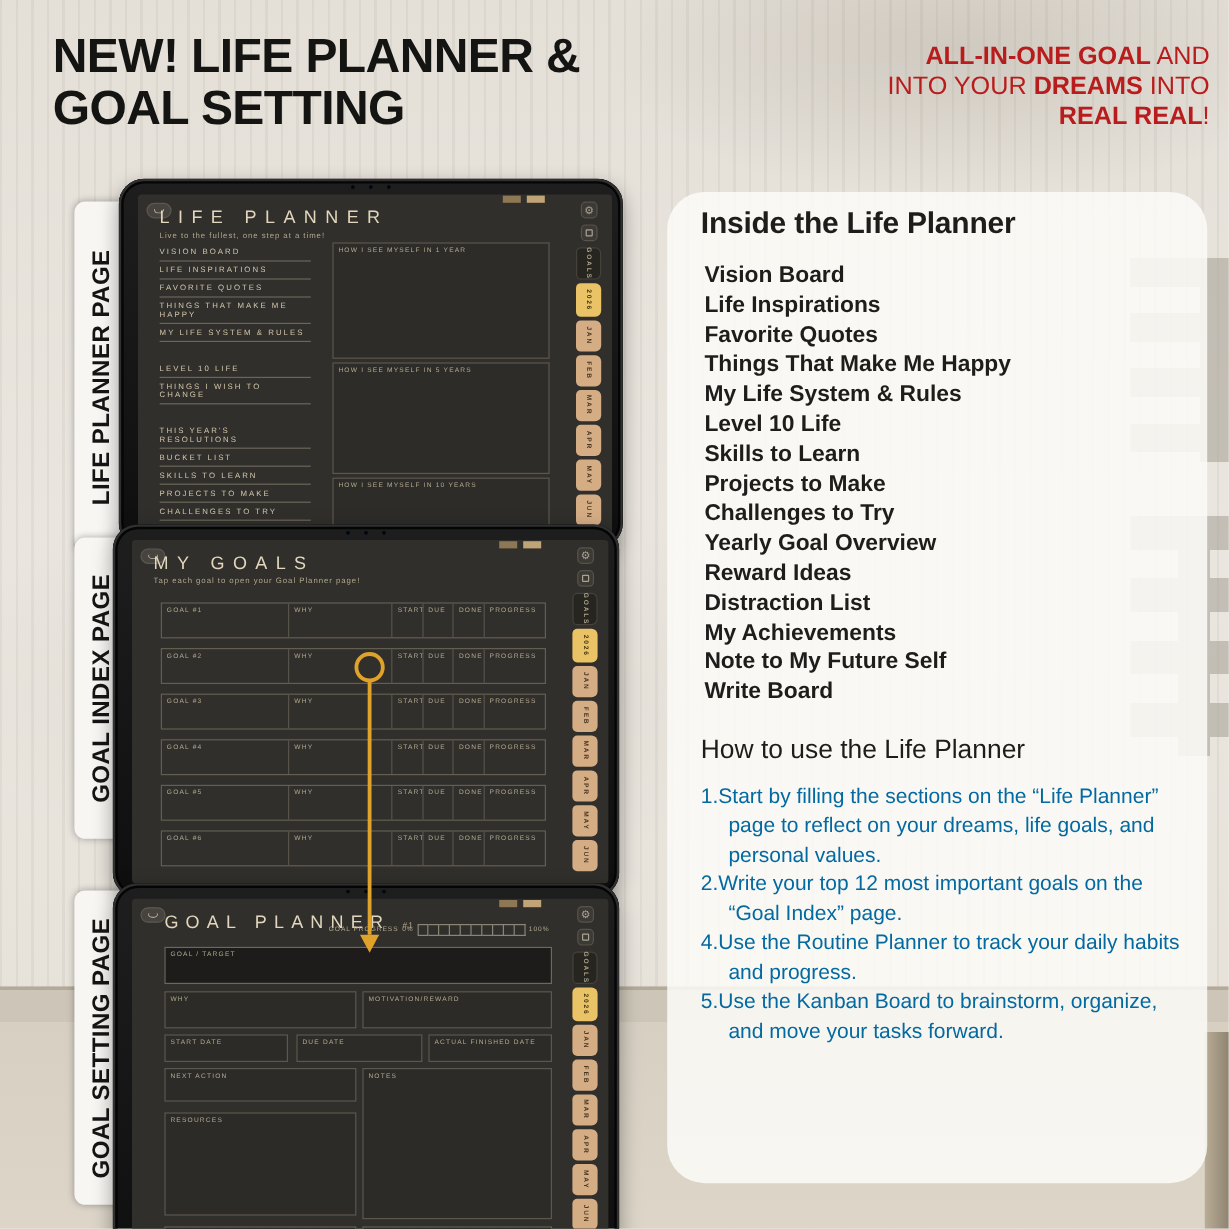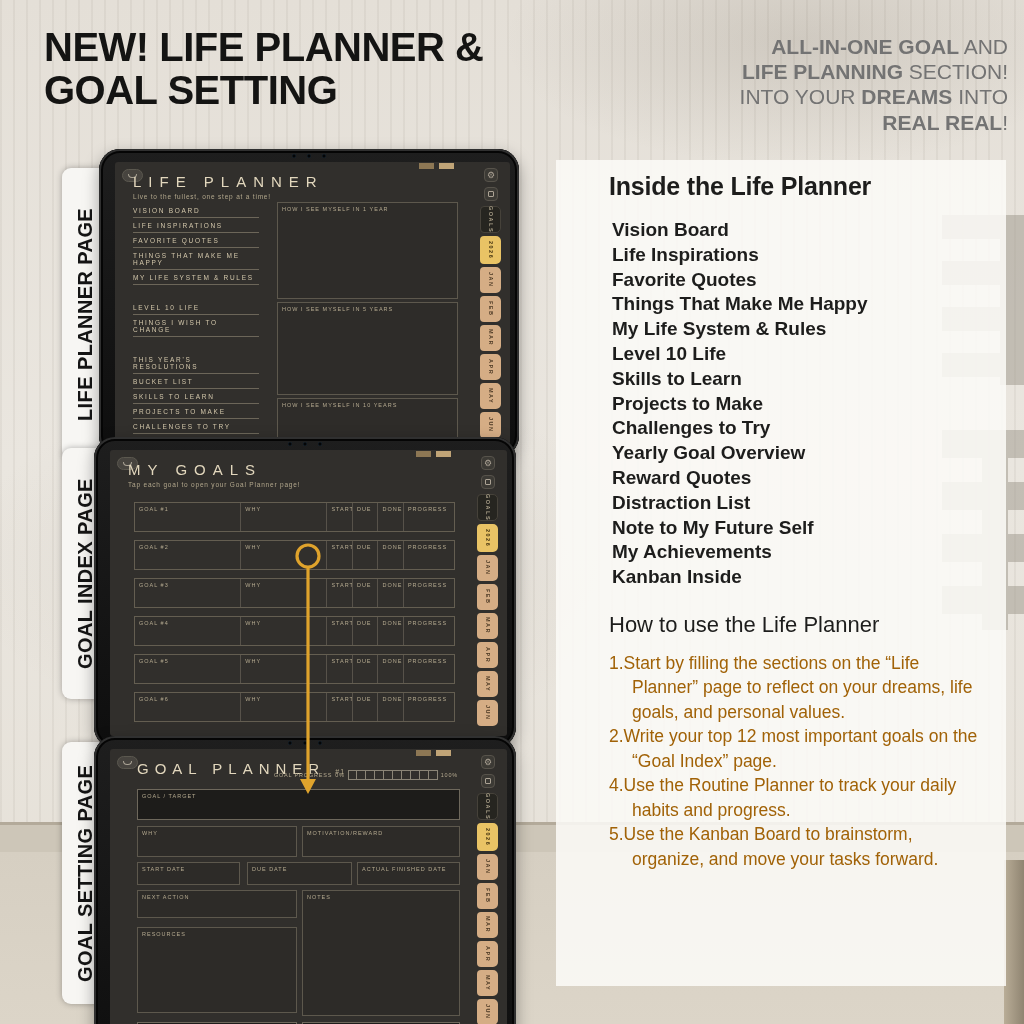--- a/index.html
+++ b/index.html
@@ -23,21 +23,21 @@
                linear-gradient(90deg, transparent 0 58px, #9d978b 58px 86px, transparent 86px); }
   .wm2 { top:430px; height:200px; position:absolute;
     background:repeating-linear-gradient(180deg,#9d978b 0 28px, transparent 28px 52px),
                linear-gradient(90deg, transparent 0 40px, #9d978b 40px 66px, transparent 66px 96px, #9d978b 96px 122px, transparent 122px); }
   .wm1,.wm2 { left:942px; width:160px; }
 
   
   .headline { position:absolute; left:44px; top:26px; z-index:2; font-weight:bold;
     font-size:40px; line-height:1.07; letter-spacing:-0.5px; color:#141413; }
   .tagline { position:absolute; right:16px; top:34px; z-index:2; text-align:right;
-    font-size:21px; line-height:1.2; color:#737373; }
+    font-size:21px; line-height:1.2; color:#b91c1c; }
   .tagline b { font-weight:bold; }
 
   
   .side-label { position:absolute; left:62px; width:47px; background:#f7f6f3; border-radius:9px;
     box-shadow:0 0 6px rgba(0,0,0,0.3); z-index:2; display:flex; align-items:center; justify-content:center;
     writing-mode:vertical-rl; transform:rotate(180deg); font-weight:bold; font-size:20px;
     letter-spacing:0.4px; color:#151515; white-space:nowrap; }
   #label1 { top:168px; height:292px; }
   #label2 { top:448px; height:251px; }
   #label3 { top:742px; height:262px; }
@@ -107,27 +107,27 @@
   .f-dd   { left:110px; top:113px; width:105px; height:23px; }
   .f-ad   { left:220px; top:113px; width:103px; height:23px; }
   .f-na   { left:0; top:141px; width:160px; height:28px; }
   .f-no   { left:165px; top:141px; width:158px; height:126px; }
   .f-re   { left:0; top:178px; width:160px; height:86px; }
   .f-x1   { left:0; top:273px; width:160px; height:50px; }
   .f-x2   { left:165px; top:273px; width:158px; height:50px; }
 
   
   .panel { position:absolute; left:556px; top:160px; width:450px; height:826px;
-    background:rgba(251,250,247,0.87); z-index:3; padding:12px 20px 0 53px; color:#1d1d1c; }
+    background:rgba(251,250,247,0.87); z-index:3; padding:12px 20px 0 28px; color:#1d1d1c;border-radius:31px; }
   .panel h1 { font-size:25px; font-weight:bold; letter-spacing:-0.2px; margin-bottom:17px; }
   .feature-list { list-style:none; margin-left:3px; }
   .feature-list li { font-size:19px; font-weight:bold; line-height:24.8px; }
   .panel h2 { font-size:22px; font-weight:normal; margin-top:22px; margin-bottom:13px; }
   .steps { list-style:none; }
-  .steps li { font-size:17.5px; line-height:24.5px; color:#a16207; padding-left:23px; text-indent:-23px; }
+  .steps li { font-size:17.5px; line-height:24.5px; color:#0369a1; padding-left:23px; text-indent:-23px; }
 
   
   .annotation { position:absolute; inset:0; z-index:9; pointer-events:none; }
 </style>
 </head>
 <body>
 
 <div class="page">
   <div class="wall"></div>
   <div class="wm1 watermark"></div>
@@ -138,21 +138,20 @@
     
   </div>
   <div class="shadow-strip"></div>
 
   <div class="headline">
     <div>NEW! LIFE PLANNER &amp;</div>
     <div>GOAL SETTING</div>
   </div>
   <div class="tagline">
       <div><b>ALL-IN-ONE GOAL</b><span> AND</span></div>
-      <div><b>LIFE PLANNING</b><span> SECTION!</span></div>
       <div><span>INTO YOUR </span><b>DREAMS</b><span> INTO</span></div>
       <div><b>REAL REAL</b><span>!</span></div>
     </div>
 
   <div class="side-label" id="label1">LIFE PLANNER PAGE</div>
   <div class="side-label" id="label2">GOAL INDEX PAGE</div>
   <div class="side-label" id="label3">GOAL SETTING PAGE</div>
 
   <div class="tablet" id="tab1">
     <div class="cam">
@@ -453,25 +452,25 @@
         <li>Vision Board</li>
         <li>Life Inspirations</li>
         <li>Favorite Quotes</li>
         <li>Things That Make Me Happy</li>
         <li>My Life System &amp; Rules</li>
         <li>Level 10 Life</li>
         <li>Skills to Learn</li>
         <li>Projects to Make</li>
         <li>Challenges to Try</li>
         <li>Yearly Goal Overview</li>
-        <li>Reward Quotes</li>
+        <li>Reward Ideas</li>
         <li>Distraction List</li>
+        <li>My Achievements</li>
         <li>Note to My Future Self</li>
-        <li>My Achievements</li>
-        <li>Kanban Inside</li>
+        <li>Write Board</li>
       </ul>
     <h2>How to use the Life Planner</h2>
     <ol class="steps">
         <li>1.Start by filling the sections on the “Life Planner” page to reflect on your dreams, life goals, and personal values.</li>
         <li>2.Write your top 12 most important goals on the “Goal Index” page.</li>
         <li>4.Use the Routine Planner to track your daily habits and progress.</li>
         <li>5.Use the Kanban Board to brainstorm, organize, and move your tasks forward.</li>
       </ol>
   </div>
 

